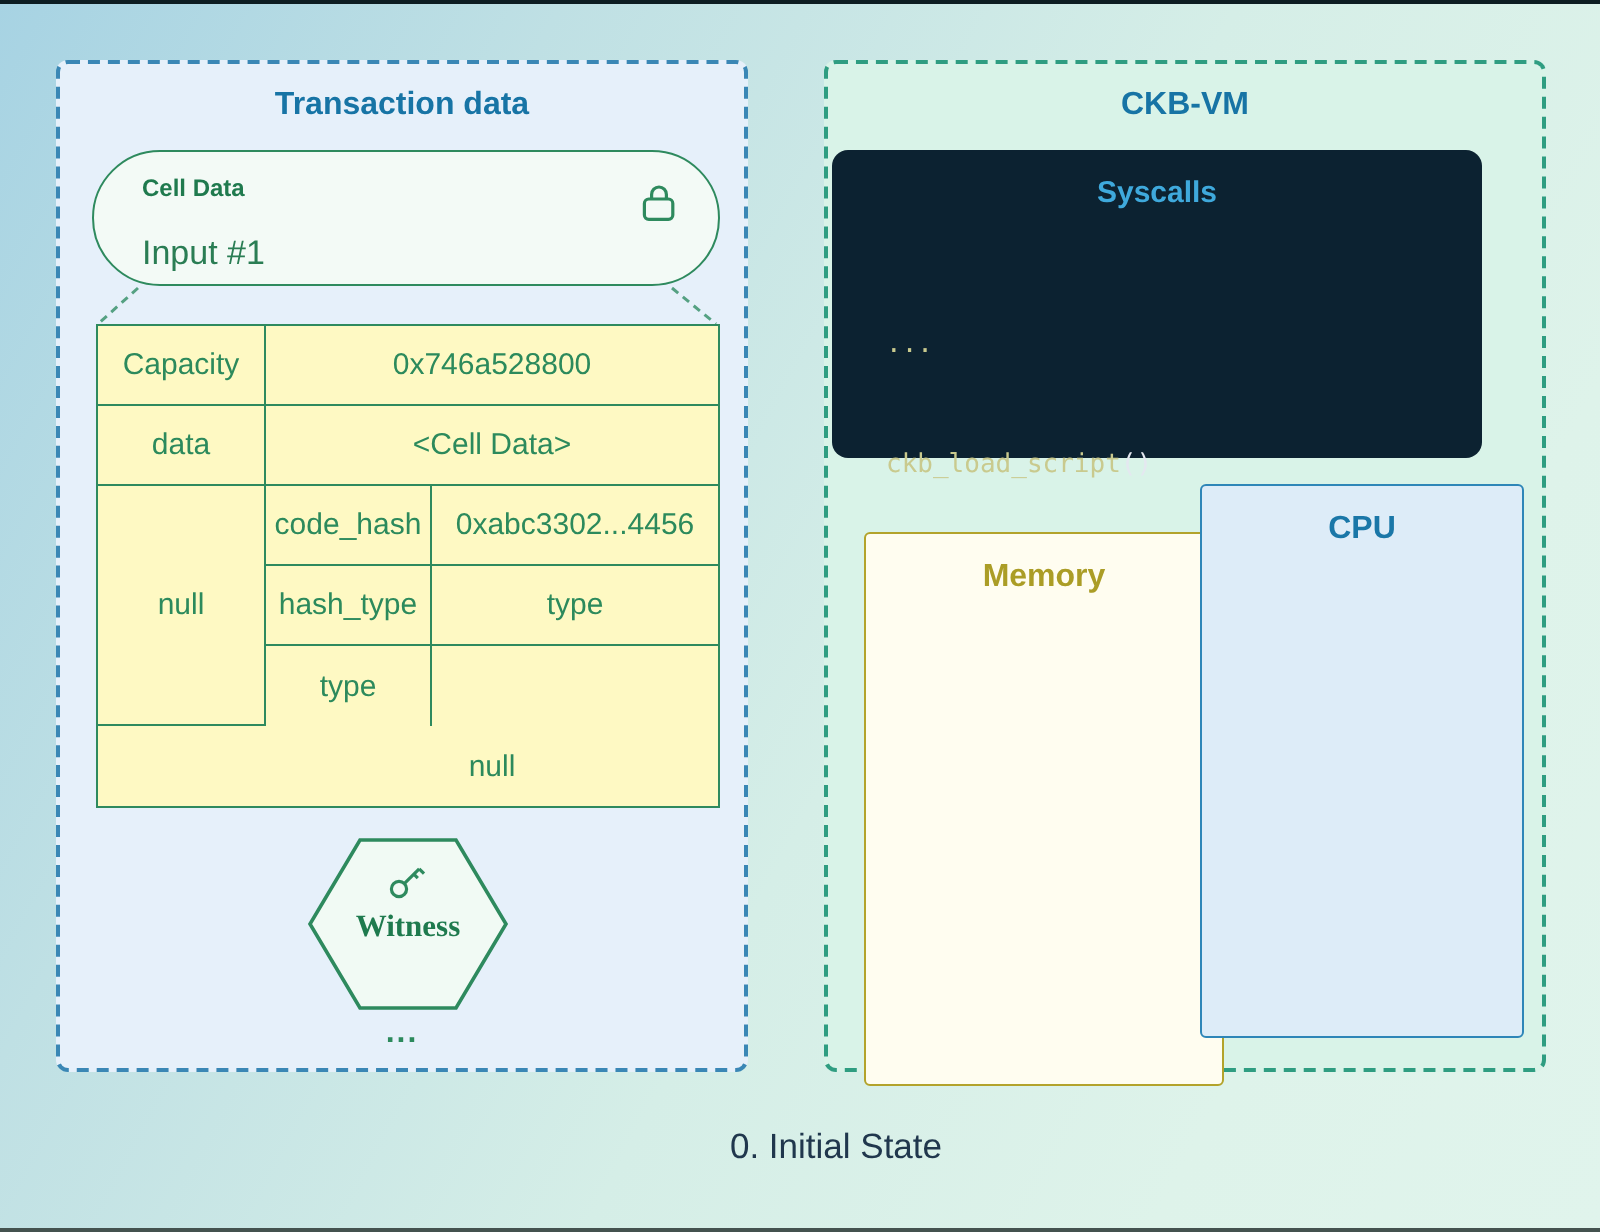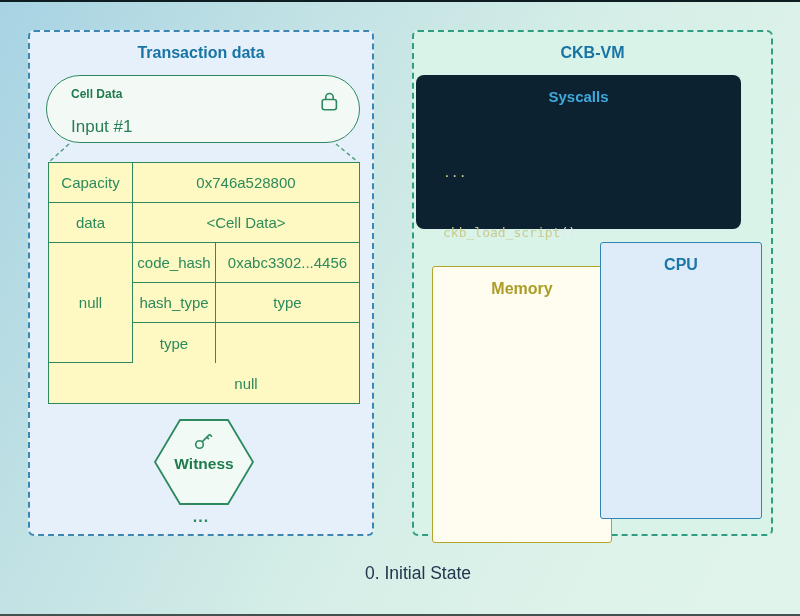--- a/index.html
+++ b/index.html
@@ -69,21 +69,21 @@
   .cell.span2 { grid-column: 2 / 4; }
   .cell.no-br { border-right: none; }
   .cell.no-bb { border-bottom: none; }
   .cell.lock-label { grid-row: 3 / 6; grid-column: 1; }
 
   
   .witness-wrap { position: absolute; left: 123px; top: 386px; width: 102px; height: 88px; }
   .witness-wrap svg.hex { position: absolute; left: 0; top: 0; }
   .witness-label {
     position: absolute; left: 0; top: 37px; width: 100%;
-    text-align: center; font-weight: bold; font-size: 15.5px; color: #1f7a4e;
+    text-align: center; font-weight: bold; font-size: 15.5px; color: #1f7a4e; font-family: Liberation Serif, serif;
   }
   .key-icon { position: absolute; left: 40px; top: 11px; }
   .panel-ellipsis {
     position: absolute; left: 0; top: 476px; width: 100%;
     text-align: center; font-weight: bold; font-size: 16px; color: #2c8a5c;
     letter-spacing: 1px;
   }
 
   
   .syscalls-box {

